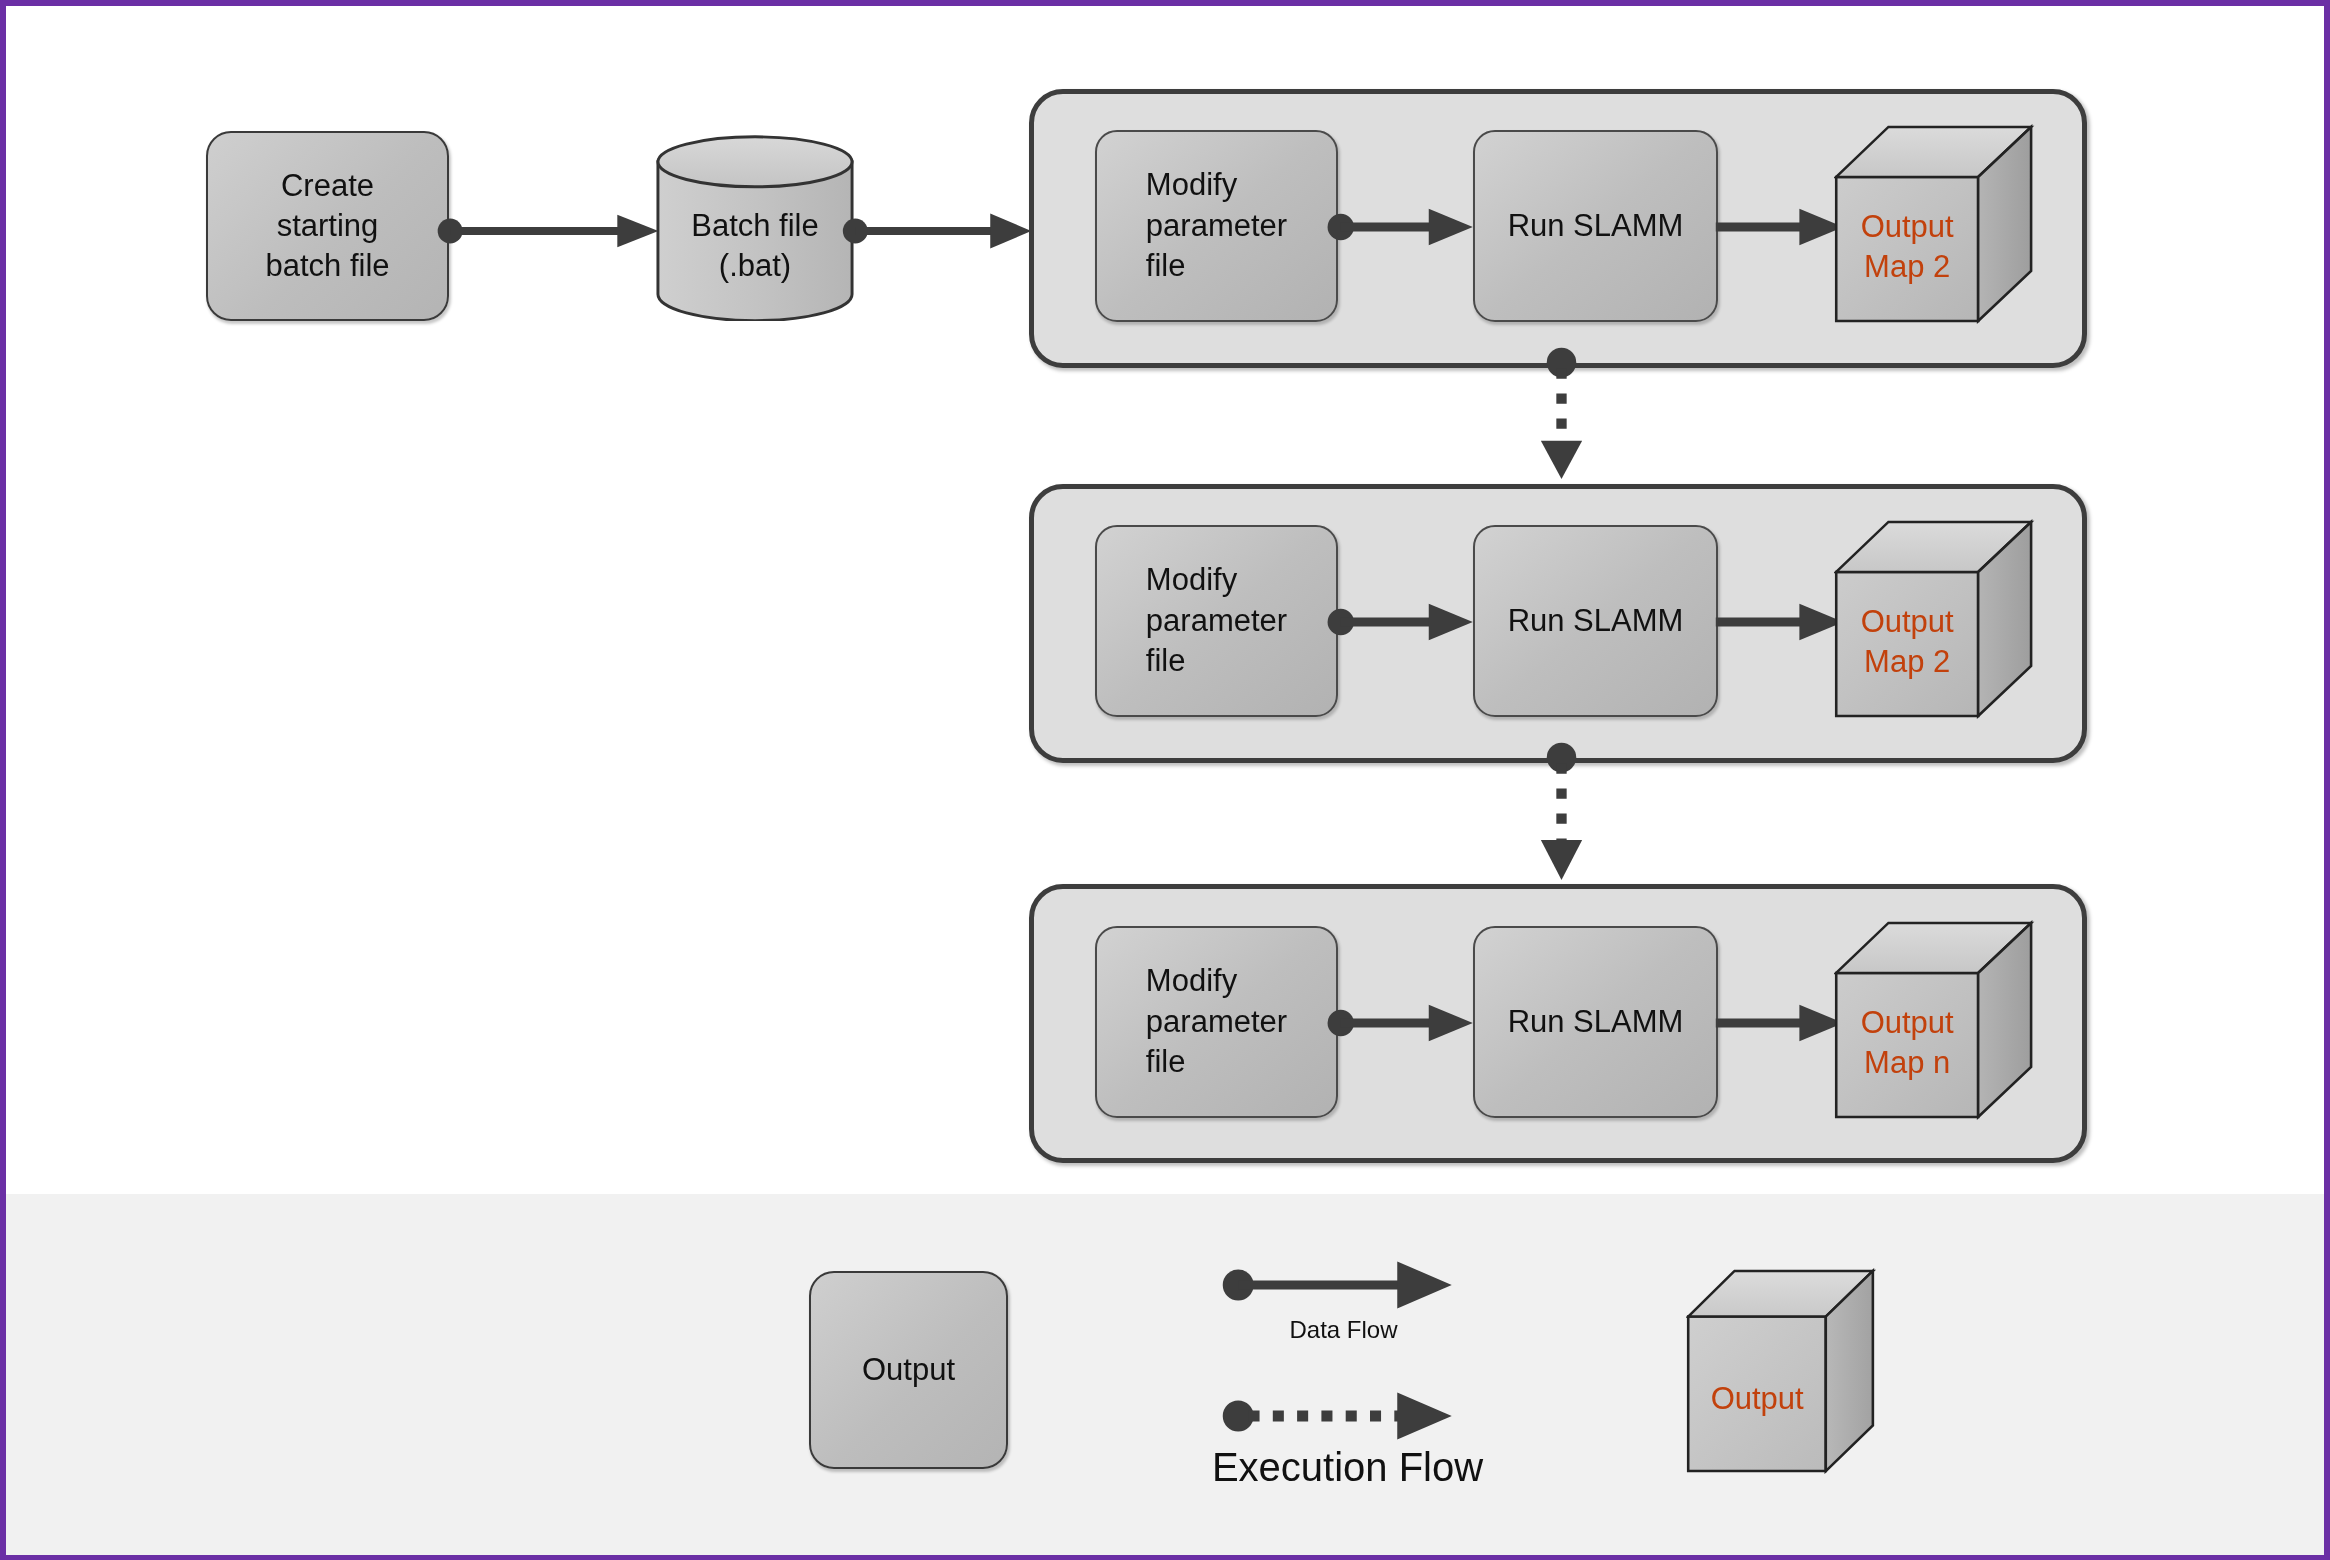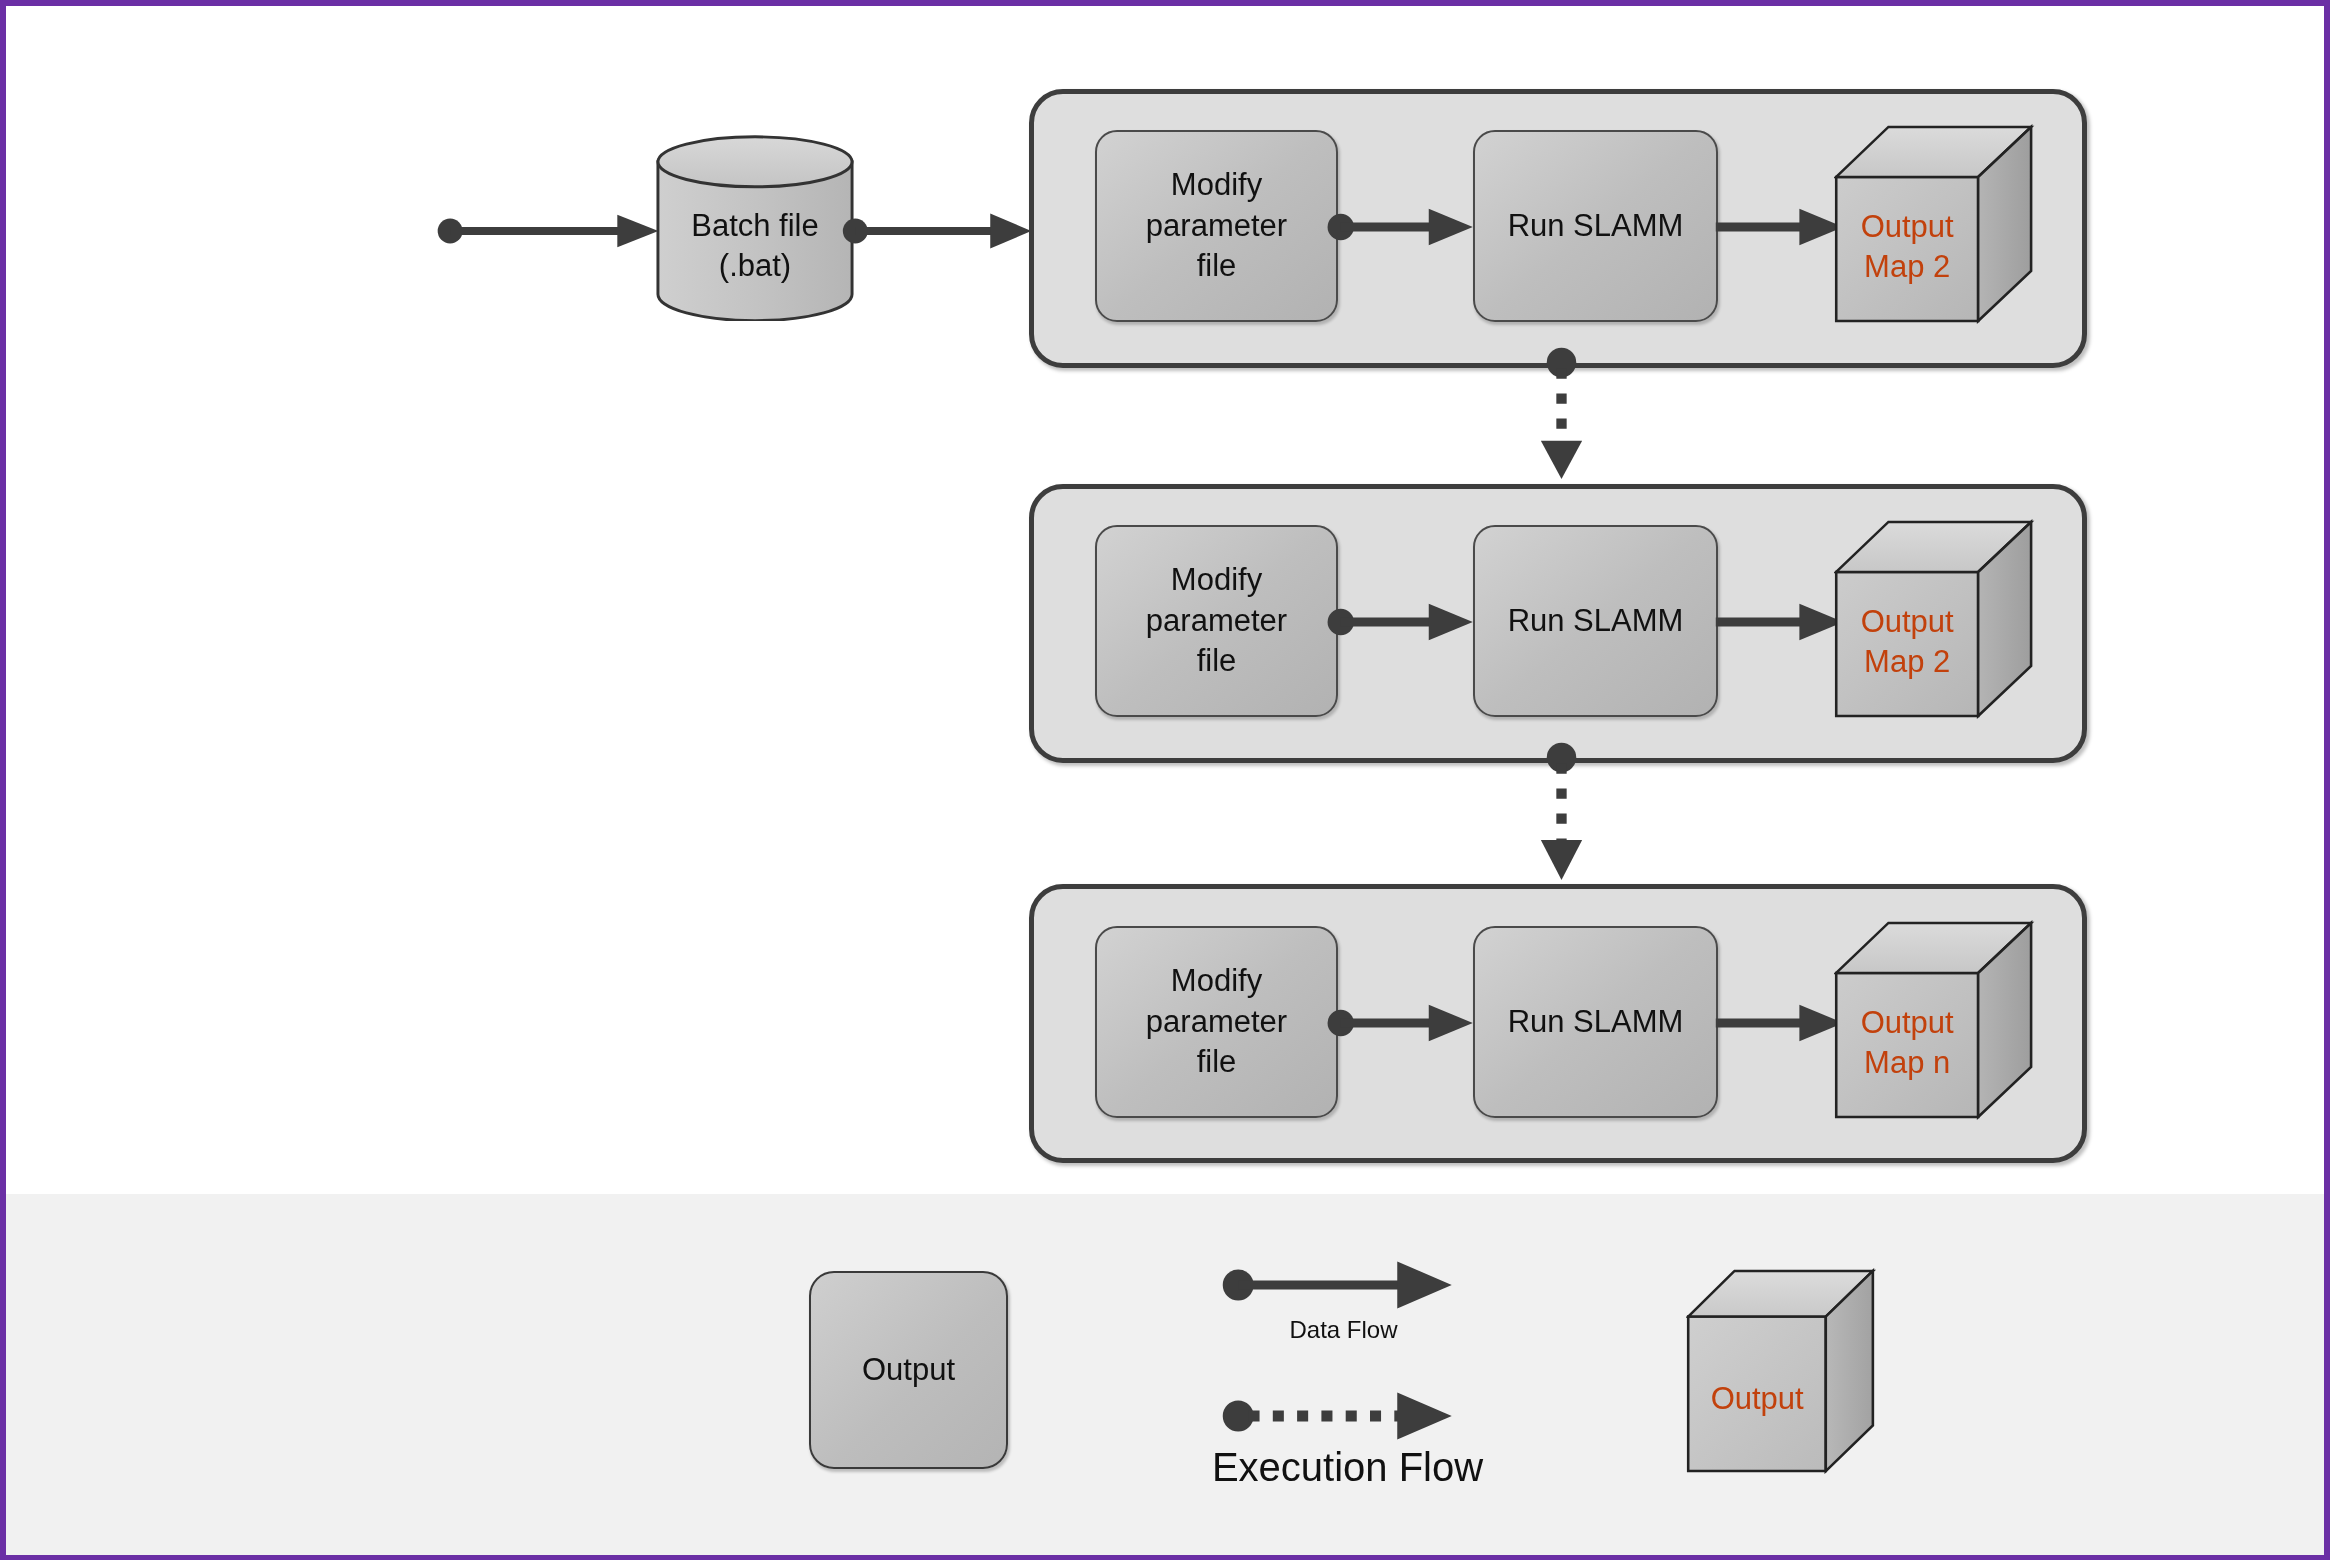--- a/index.html
+++ b/index.html
@@ -20,21 +20,21 @@
         display:flex;align-items:center;justify-content:center;text-align:center;
         color:#111;line-height:1.30;box-shadow:1.5px 2.2px 2.9px rgba(0,0,0,.22);}
 
   .group{position:absolute;box-sizing:border-box;
          background:#DEDEDE;border:5.9px solid #3D3D3D;border-radius:34px;
          box-shadow:2.2px 2.9px 3.7px rgba(0,0,0,.25);}
 
   .inner{position:absolute;box-sizing:border-box;
          background:linear-gradient(140deg,#D2D2D2 0%,#BEBEBE 50%,#B2B2B2 100%);
          border:2.2px solid #4A4A4A;border-radius:22px;
-         display:flex;align-items:center;justify-content:center;text-align:center;
+         display:flex;align-items:center;justify-content:center;
          color:#111;line-height:1.32;box-shadow:1.5px 2.2px 2.9px rgba(0,0,0,.20);}
 
   .cyl{position:absolute;}
   .cyl svg{display:block;}
   .cyl .cyl-label{position:absolute;left:0;right:0;text-align:center;color:#111;line-height:1.30;}
 
   .cube{position:absolute;}
   .cube svg{display:block;}
   .cube .cube-label{position:absolute;text-align:center;color:#c2410c;line-height:1.30;}
 
@@ -44,20 +44,27 @@
   .lg-text{position:absolute;text-align:center;color:#111;white-space:nowrap;}
 </style>
 </head>
 <body>
 
 <div id="canvas">
   <div class="stage">
 
     <div class="legend-panel"></div>
 
+    <div class="proc" style="left:200px;top:125px;width:243px;height:190px;font-size:31px;">
+      <div>
+        <div>Create</div>
+        <div>starting</div>
+        <div>batch file</div>
+      </div>
+    </div>
 
     <div class="conn" style="left:435px;top:203px;width:228px;height:44px;">
       <svg width="228" height="44" viewBox="0 0 310 60">
         <circle cx="12" cy="30" r="17" fill="#3D3D3D"></circle>
         <line x1="12" y1="30" x2="248" y2="30" stroke="#3D3D3D" stroke-width="11"></line>
         <polygon points="240,8 296,30 240,52" fill="#3D3D3D"></polygon>
       </svg>
     </div>
 
     <div class="cyl" style="left:649px;top:129px;width:200px;height:186px;">

